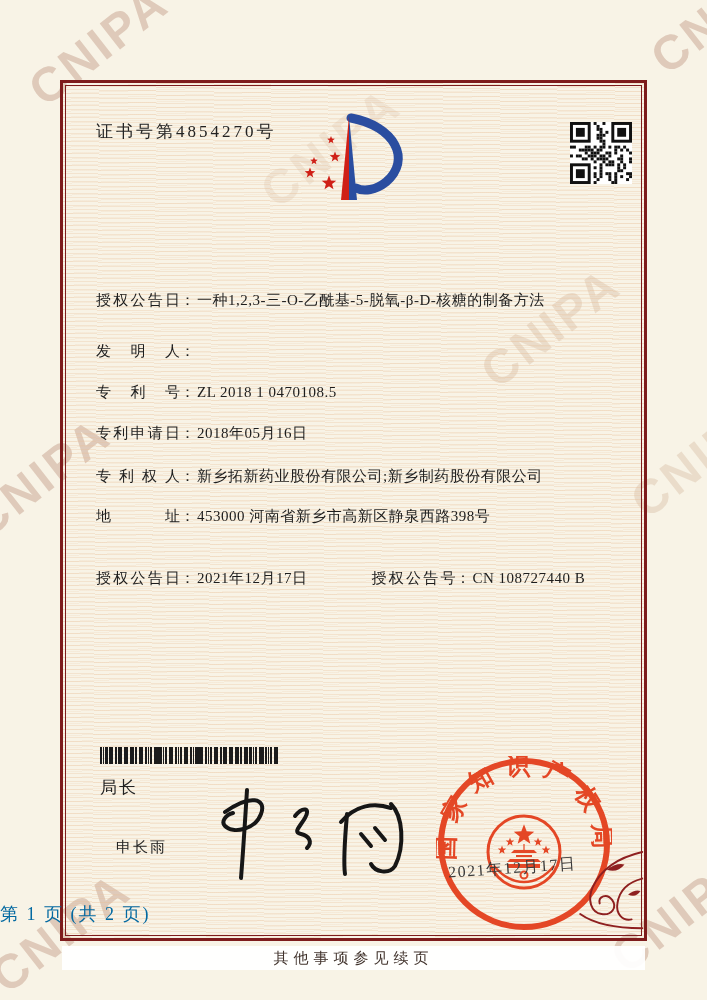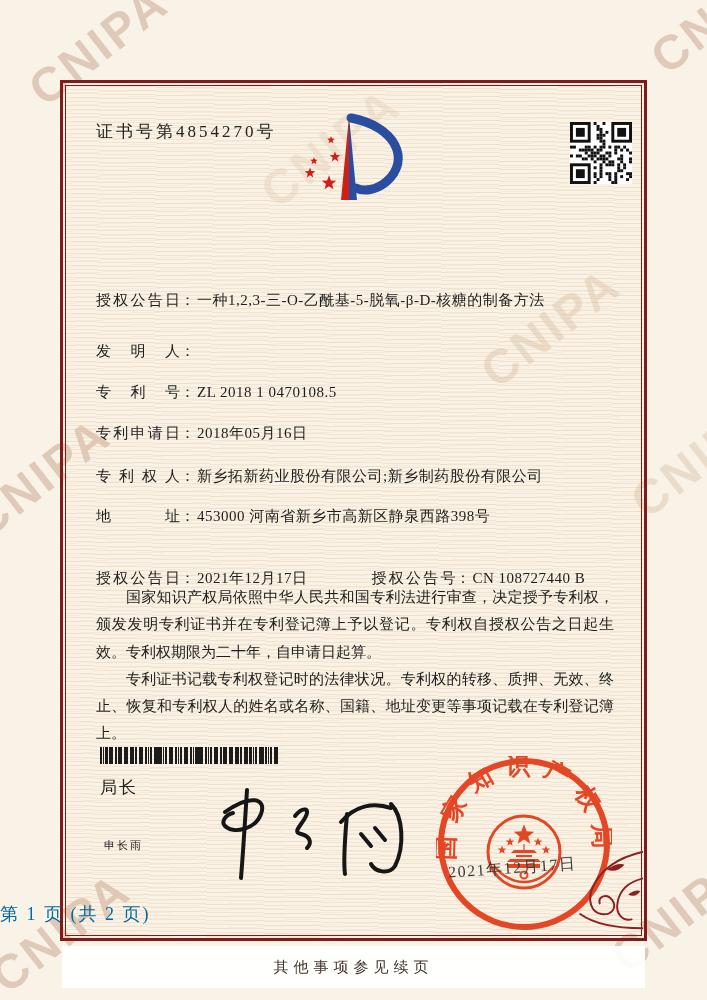--- a/index.html
+++ b/index.html
@@ -56,35 +56,35 @@
   .paras p { text-indent:2em; }
   .barcode {
     position:absolute; left:100px; top:747px; width:178px; height:17px;
     background:
       repeating-linear-gradient(90deg,#1b1b1b 0 2px,transparent 2px 5px),
       repeating-linear-gradient(90deg,#1b1b1b 0 1px,transparent 1px 3px),
       repeating-linear-gradient(90deg,transparent 0 6px,#1b1b1b 6px 8px,transparent 8px 13px);
   }
   .sig-title { position:absolute; left:100px; top:776px; font-size:17px; color:#222;
     font-family:"Liberation Sans","DejaVu Sans",sans-serif; letter-spacing:2px; }
-  .sig-name  { position:absolute; left:104px; top:838px; font-size:11px; color:#222;
+  .sig-name  { position:absolute; left:116px; top:838px; font-size:15px; color:#222;
     font-family:"Liberation Sans","DejaVu Sans",sans-serif; letter-spacing:2px; }
   .sig-script { position:absolute; left:195px; top:782px; width:230px; height:100px; }
   .seal { position:absolute; left:436px; top:756px; width:176px; height:176px; opacity:.93; }
   .seal-date {
     position:absolute; left:448px; top:856px; width:190px; font-size:16px;
     color:#3a3a3a; letter-spacing:1.5px; transform:rotate(-4deg); z-index:5;
   }
   .page-info {
     position:absolute; left:0; right:0; top:902px; 
     font-size:18px; color:#0369a1; letter-spacing:2px;
   }
   .flourish { position:absolute; left:566px; top:845px; width:78px; height:92px; }
   .footer-band {
-    position:absolute; left:62px; top:946px; width:583px; height:42px;
+    position:absolute; left:62px; top:946px; width:583px; height:24px;
     background:rgba(255,255,255,.94); display:flex; align-items:center; justify-content:center;
   }
   .footer-note { font-size:15px; color:#41332c; letter-spacing:5px; }
 </style>
 </head>
 <body>
 
 <div class="page">
 
   <div class="wm dark" style="left:18px;top:18px">CNIPA</div>
@@ -265,24 +265,20 @@
     <span class="f-label">授权公告日</span>
       <span class="f-colon"></span>
     <span class="f-value">2021年12月17日</span>
     <span class="grant-group">
       <span class="f-label">授权公告号</span>
         <span class="f-colon"></span>
       <span class="f-value">CN 108727440 B</span>
     </span>
   </div>
 
-  <div class="paras">
-    <p>国家知识产权局依照中华人民共和国专利法进行审查，决定授予专利权，颁发发明专利证书并在专利登记簿上予以登记。专利权自授权公告之日起生效。专利权期限为二十年，自申请日起算。</p>
-    <p>专利证书记载专利权登记时的法律状况。专利权的转移、质押、无效、终止、恢复和专利权人的姓名或名称、国籍、地址变更等事项记载在专利登记簿上。</p>
-  </div>
 
   <div class="barcode"></div>
 
   <div class="sig-title">局长</div>
   <div class="sig-name">申长雨</div>
   <svg class="sig-script" viewBox="0 0 230 100">
     <g fill="none" stroke="#161616" stroke-width="4" stroke-linecap="round" stroke-linejoin="round">
       <path d="M30,30 C55,12 72,16 66,32 C60,48 38,52 30,44 C26,40 30,33 38,31"></path>
       <path d="M52,8 C50,40 48,72 46,96"></path>
       <path d="M100,34 C108,24 116,26 110,36 C104,46 98,50 106,52 C114,54 118,60 112,66"></path>

